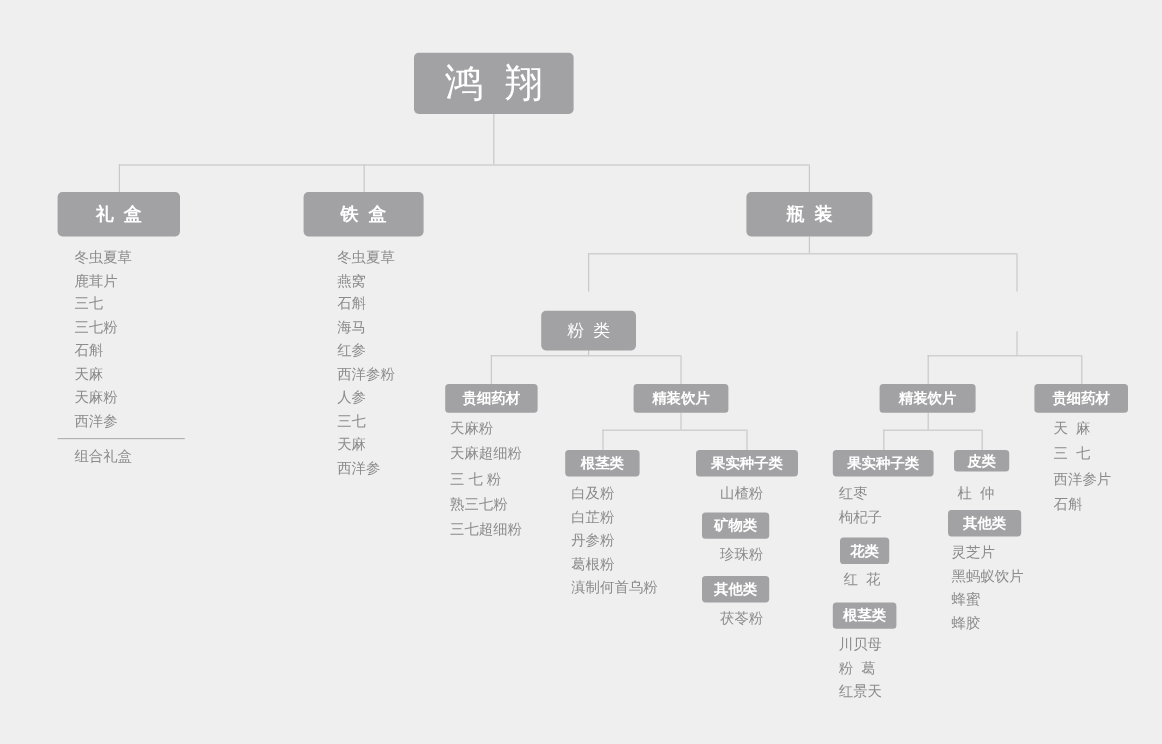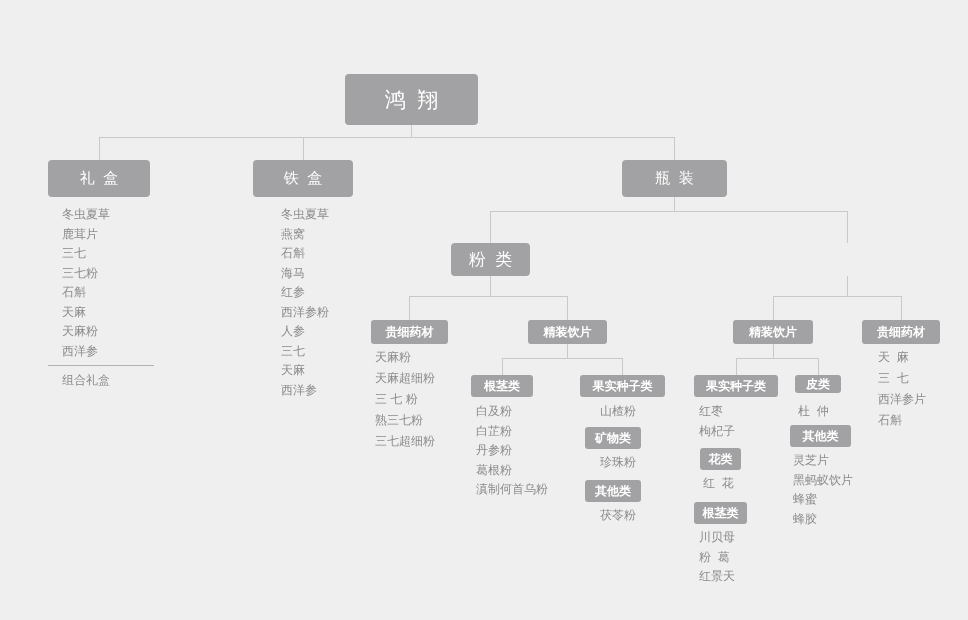--- a/index.html
+++ b/index.html
@@ -8,23 +8,23 @@
     position:relative; width:968px; height:620px;
     background:var(--background,#efefef);
     font-family:"Liberation Sans","DejaVu Sans",sans-serif;
     overflow:hidden;
   }
   .node {
     position:absolute; background:var(--node,#a2a2a4); color:var(--node-text,#ffffff);
     display:flex; align-items:center; justify-content:center;
     border-radius:4px; white-space:pre;
   }
-  .node.root { font-size:21px;margin-top:30px; }
-  .node.l1 { font-size:15px; }
-  .node.l2 { font-size:17px; }
+  .node.root { font-size:32px; }
+  .node.l1 { font-size:15px;font-weight:bold; }
+  .node.l2 { font-size:14px;margin-top:16px; }
   .tag {
     position:absolute; background:var(--node,#a2a2a4); color:var(--node-text,#ffffff);
     font-size:12px; font-weight:bold;
     display:flex; align-items:center; justify-content:center;
     border-radius:3px; white-space:pre;font-family:Liberation Serif, serif;
   }
   .list { position:absolute; font-size:12px; color:var(--item-text,#8b8b8b); }
   .list-item { line-height:19.5px; white-space:pre; }
   .list.wide .list-item { line-height:21px; }
   .hline { position:absolute; height:1px; background:var(--line,#c9c9c9); }

